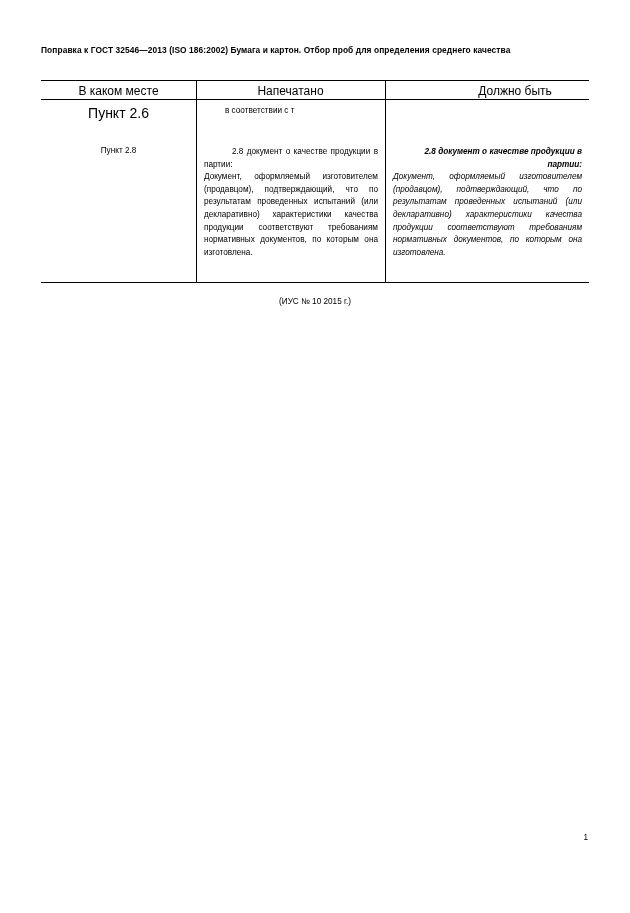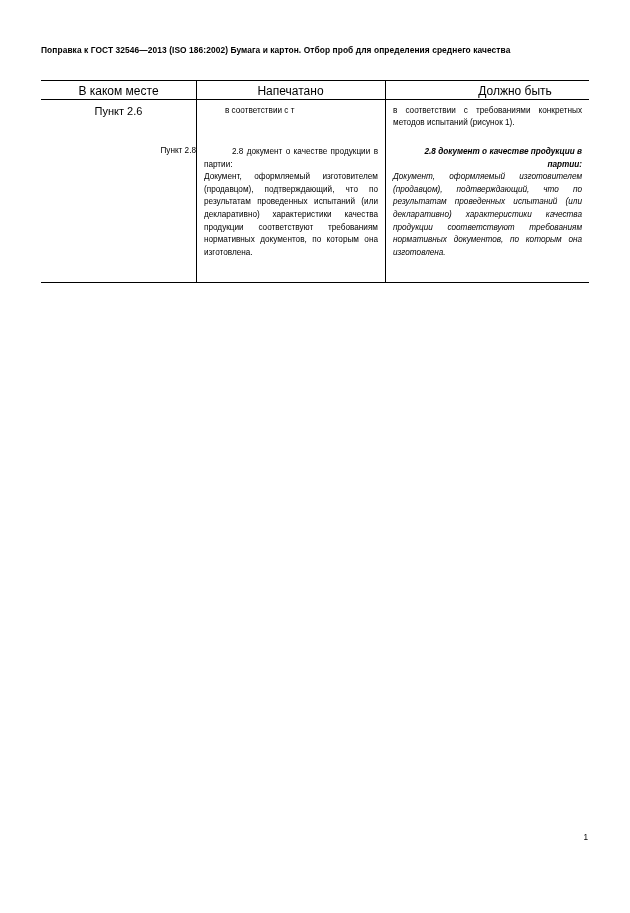--- a/index.html
+++ b/index.html
@@ -76,21 +76,21 @@
   .hdr-where { left: 41px; width: 155px; }
   .hdr-printed { left: 196px; width: 189px; }
   .hdr-should { left: 385px; width: 204px; margin-left: 28px; }
 
   .row1-where {
     position: absolute;
     left: 41px;
     top: 105px;
     width: 155px;
     text-align: center;
-    font-size: 11px;
+    font-size: 14px;
   }
   .row1-printed {
     position: absolute;
     left: 204px;
     top: 105px;
     width: 174px;
     font-size: 8.2px;
     line-height: 12.4px;
     margin-left: 21px;
   }
@@ -101,21 +101,21 @@
     width: 189px;
     font-size: 8.2px;
     line-height: 12.4px;
     text-align: justify;
   }
   .row2-where {
     position: absolute;
     left: 41px;
     top: 146px;
     width: 155px;
-    text-align: right;
+    text-align: center;
     font-size: 8.2px;
   }
   .row2-printed {
     position: absolute;
     left: 204px;
     top: 146px;
     width: 174px;
     font-size: 8.2px;
     line-height: 12.6px;
     text-align: justify;
@@ -174,30 +174,30 @@
   <div class="hdr-underline"></div>
   <div class="col-sep-1"></div>
   <div class="col-sep-2"></div>
 
   <div class="hdr hdr-where">В каком месте</div>
   <div class="hdr hdr-printed">Напечатано</div>
   <div class="hdr hdr-should">Должно быть</div>
 
   <div class="row1-where">Пункт 2.6</div>
   <div class="row1-printed">в соответствии с т</div>
-  <div class="row1-should">в соответствии с требованиями конкретных методов испытаний (рисунок 1).</div>
 
   <div class="row2-where">Пункт 2.8</div>
 
   <div class="row2-printed">
     <p class="lead">2.8 документ о качестве продукции в партии:</p>
     <p class="cont">Документ, оформляемый изготовителем (продавцом), подтверждающий, что по результатам проведенных испытаний (или декларативно) характеристики качества продукции соответствуют требованиям нормативных документов, по которым она изготовлена.</p>
   </div>
 
   <div class="row2-should">
     <p class="bold-it">2.8 документ о качестве продукции в партии:</p>
     <p class="ital">Документ, оформляемый изготовителем (продавцом), подтверждающий, что по результатам проведенных испытаний (или декларативно) характеристики качества продукции соответствуют требованиям нормативных документов, по которым она изготовлена.</p>
   </div>
 
+  <div class="iis">(ИУС № 10  2015 г.)</div>
 
   <div class="page-num">1</div>
 
 </div>
 
 </body></html>

